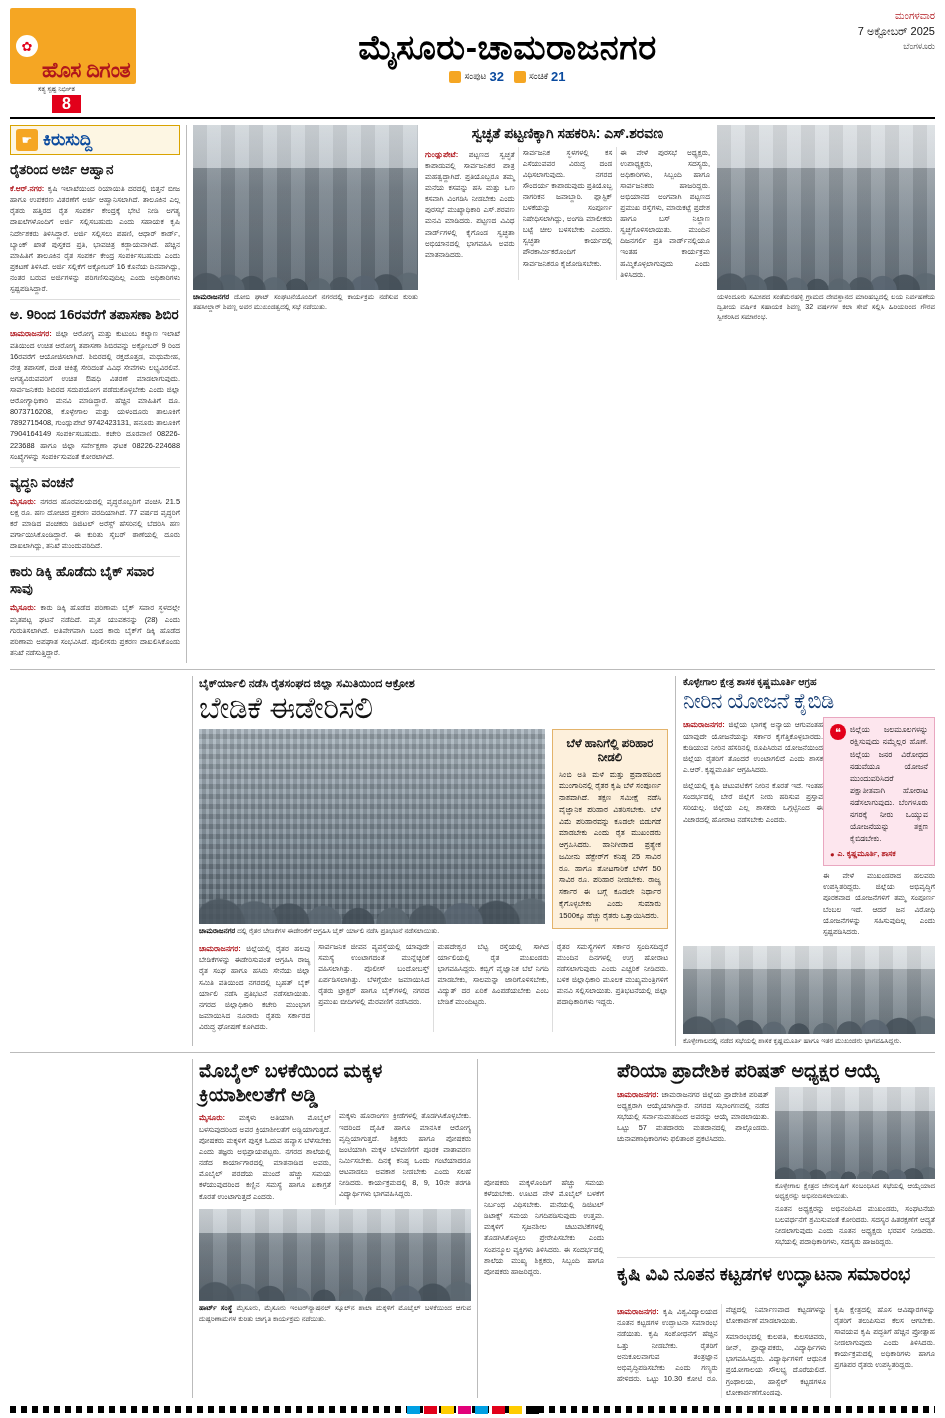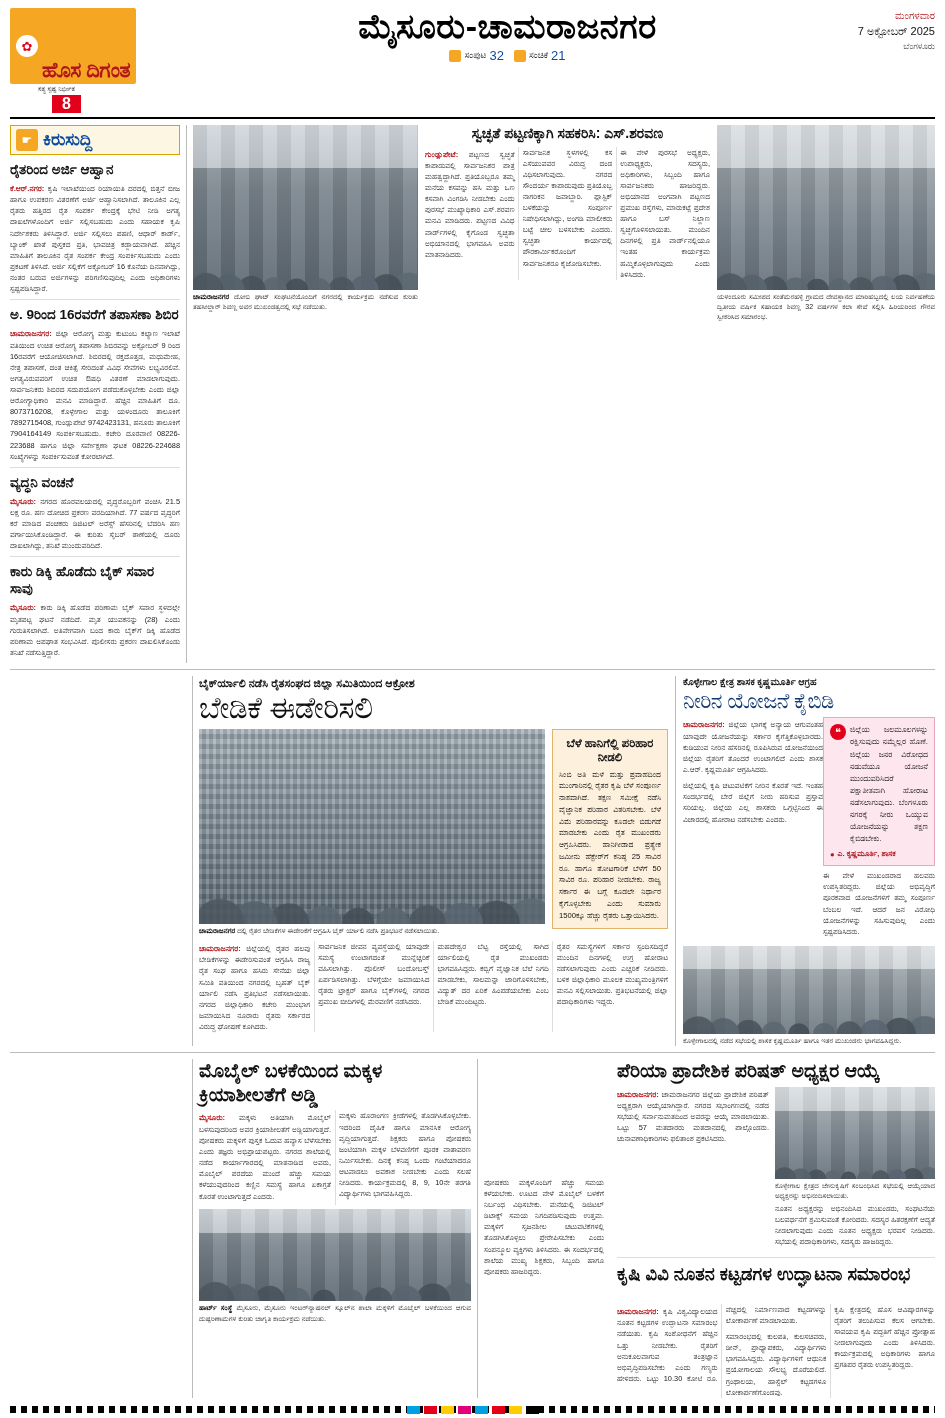--- a/index.html
+++ b/index.html
@@ -14,26 +14,26 @@
   .page { width:945px; height:1418px; position:relative; padding: 8px 10px; }
 
   
   .masthead { display:flex; align-items:flex-start; justify-content:space-between; border-bottom:2px solid #000; padding-bottom:4px; }
   .logo-box { display:flex; flex-direction:column; align-items:flex-start; width:220px; }
   .logo-main { display:flex; align-items:center; gap:4px; background:#f5a623; padding:2px 6px; border-radius:2px; }
   .logo-emblem { width:22px; height:22px; border-radius:50%; background:#fff; display:flex; align-items:center; justify-content:center; font-size:13px; color:#e2001a; }
   .logo-text { font-size:21px; font-weight:bold; color:#b0161c; letter-spacing:-0.5px;margin-top:48px; }
   .logo-sub { font-size:6.5px; color:#222; margin-left:28px; margin-top:1px; }
   .logo-num { background:#e2001a; color:#fff; font-size:16px; font-weight:bold; padding:0 10px; margin-top:2px; margin-left:42px; }
-  .title-box { flex:1; text-align:center; }
+  .title-box { flex:1; text-align:center;margin-top:21px; }
   .paper-title { font-size:34px; font-weight:bold; letter-spacing:0.5px; color:#000; line-height:1.1; }
   .title-meta { display:flex; justify-content:center; gap:10px; margin-top:3px; font-size:9px; }
   .meta-pill { display:flex; align-items:center; gap:3px; }
   .meta-ico { width:12px;height:12px;background:#f5a623;border-radius:2px;display:inline-block; }
-  .meta-big { font-weight:normal; font-size:13px; color:#0a4a9e; }
+  .meta-big { font-weight:bold; font-size:13px; color:#0a4a9e; }
   .date-box { width:150px; text-align:right; font-size:10px; line-height:1.5; }
   .date-day { color:#b0161c; font-size:10px; }
   .date-main { font-size:11px; color:#111; }
   .date-city { font-size:8.5px; color:#444; }
 
   
   .cols { display:flex; gap:6px; margin-top:6px; }
   .col-left { width:170px; }
   .col-mid { flex:1; }
   .rule-v { width:1px; background:#bbb; }
@@ -179,21 +179,21 @@
               <div class="ph-people"></div>
           </div>
           <div class="cap"><b>ಚಾಮರಾಜನಗರ</b> <span>ದೋಬಿ ಘಾಟ್ ಸಂಘಟನೆಯೊಂದಿಗೆ ನಗರದಲ್ಲಿ ಕಾರ್ಯಕ್ರಮ ನಡೆಸುವ ಕುರಿತು ತಹಸೀಲ್ದಾರ್ ಶಿವಣ್ಣ ಅವರ ಮುಖಂಡತ್ವದಲ್ಲಿ ಸಭೆ ನಡೆಯಿತು.</span></div>
         </div>
 
         <div style="flex:1;">
           <h2 class="hl" style="text-align:center;font-size:14px;margin-top:0;">ಸ್ವಚ್ಛತೆ ಪಟ್ಟಣಿಕ್ಕಾಗಿ ಸಹಕರಿಸಿ: ಎಸ್.ಶರವಣ</h2>
           <div class="threecol" style="margin-top:3px;">
             <p class="body"><span class="byline">ಗುಂಡ್ಲುಪೇಟೆ:</span> <span>ಪಟ್ಟಣದ ಸ್ವಚ್ಛತೆ ಕಾಪಾಡುವಲ್ಲಿ ಸಾರ್ವಜನಿಕರ ಪಾತ್ರ ಮಹತ್ವದ್ದಾಗಿದೆ. ಪ್ರತಿಯೊಬ್ಬರೂ ತಮ್ಮ ಮನೆಯ ಕಸವನ್ನು ಹಸಿ ಮತ್ತು ಒಣ ಕಸವಾಗಿ ವಿಂಗಡಿಸಿ ನೀಡಬೇಕು ಎಂದು ಪುರಸಭೆ ಮುಖ್ಯಾಧಿಕಾರಿ ಎಸ್.ಶರವಣ ಮನವಿ ಮಾಡಿದರು. ಪಟ್ಟಣದ ವಿವಿಧ ವಾರ್ಡ್‌ಗಳಲ್ಲಿ ಕೈಗೊಂಡ ಸ್ವಚ್ಛತಾ ಅಭಿಯಾನದಲ್ಲಿ ಭಾಗವಹಿಸಿ ಅವರು ಮಾತನಾಡಿದರು.</span></p>
             <p class="body">ಸಾರ್ವಜನಿಕ ಸ್ಥಳಗಳಲ್ಲಿ ಕಸ ಎಸೆಯುವವರ ವಿರುದ್ಧ ದಂಡ ವಿಧಿಸಲಾಗುವುದು. ನಗರದ ಸೌಂದರ್ಯ ಕಾಪಾಡುವುದು ಪ್ರತಿಯೊಬ್ಬ ನಾಗರಿಕನ ಜವಾಬ್ದಾರಿ. ಪ್ಲಾಸ್ಟಿಕ್ ಬಳಕೆಯನ್ನು ಸಂಪೂರ್ಣ ನಿಷೇಧಿಸಲಾಗಿದ್ದು, ಅಂಗಡಿ ಮಾಲೀಕರು ಬಟ್ಟೆ ಚೀಲ ಬಳಸಬೇಕು ಎಂದರು. ಸ್ವಚ್ಛತಾ ಕಾರ್ಯದಲ್ಲಿ ಪೌರಕಾರ್ಮಿಕರೊಂದಿಗೆ ಸಾರ್ವಜನಿಕರೂ ಕೈಜೋಡಿಸಬೇಕು.</p>
-            <p class="body">ಈ ವೇಳೆ ಪುರಸಭೆ ಅಧ್ಯಕ್ಷರು, ಉಪಾಧ್ಯಕ್ಷರು, ಸದಸ್ಯರು, ಅಧಿಕಾರಿಗಳು, ಸಿಬ್ಬಂದಿ ಹಾಗೂ ಸಾರ್ವಜನಿಕರು ಹಾಜರಿದ್ದರು. ಅಭಿಯಾನದ ಅಂಗವಾಗಿ ಪಟ್ಟಣದ ಪ್ರಮುಖ ರಸ್ತೆಗಳು, ಮಾರುಕಟ್ಟೆ ಪ್ರದೇಶ ಹಾಗೂ ಬಸ್ ನಿಲ್ದಾಣ ಸ್ವಚ್ಛಗೊಳಿಸಲಾಯಿತು. ಮುಂದಿನ ದಿನಗಳಲ್ಲಿ ಪ್ರತಿ ವಾರ್ಡ್‌ನಲ್ಲಿಯೂ ಇಂತಹ ಕಾರ್ಯಕ್ರಮ ಹಮ್ಮಿಕೊಳ್ಳಲಾಗುವುದು ಎಂದು ತಿಳಿಸಿದರು.</p>
+            <p class="body">ಈ ವೇಳೆ ಪುರಸಭೆ ಅಧ್ಯಕ್ಷರು, ಉಪಾಧ್ಯಕ್ಷರು, ಸದಸ್ಯರು, ಅಧಿಕಾರಿಗಳು, ಸಿಬ್ಬಂದಿ ಹಾಗೂ ಸಾರ್ವಜನಿಕರು ಹಾಜರಿದ್ದರು. ಅಭಿಯಾನದ ಅಂಗವಾಗಿ ಪಟ್ಟಣದ ಪ್ರಮುಖ ರಸ್ತೆಗಳು, ಮಾರುಕಟ್ಟೆ ಪ್ರದೇಶ ಹಾಗೂ ಬಸ್ ನಿಲ್ದಾಣ ಸ್ವಚ್ಛಗೊಳಿಸಲಾಯಿತು. ಮುಂದಿನ ದಿಜನಗರ್ಲಿ ಪ್ರತಿ ವಾರ್ಡ್‌ನಲ್ಲಿಯೂ ಇಂತಹ ಕಾರ್ಯಕ್ರಮ ಹಮ್ಮಿಕೊಳ್ಳಲಾಗುವುದು ಎಂದು ತಿಳಿಸಿದರು.</p>
           </div>
         </div>
 
         <div style="width:218px;">
           <div class="photo ph2" style="height:165px;">
             <div class="ph-indoor"></div>
               <div class="ph-people"></div>
           </div>
           <div class="cap">ಯಳಂದೂರು ಸಮೀಪದ ಸಂತೆಮರಹಳ್ಳಿ ಗ್ರಾಮದ ದೇವಸ್ಥಾನದ ಮಾರಿಹಬ್ಬದಲ್ಲಿ ಲಯ ನಿರ್ವಹಣೆಯ ದ್ವಿತೀಯ ವರ್ಷಿಕ ಸಹಾಯಕ ಶಿವಣ್ಣ 32 ವರ್ಷಗಳ ಕಲಾ ಸೇವೆ ಸಲ್ಲಿಸಿ ಹಿರಿಯರಿಂದ ಗೌರವ ಸ್ವೀಕರಿಸಿದ ಸಮಾರಂಭ.</div>
         </div>

